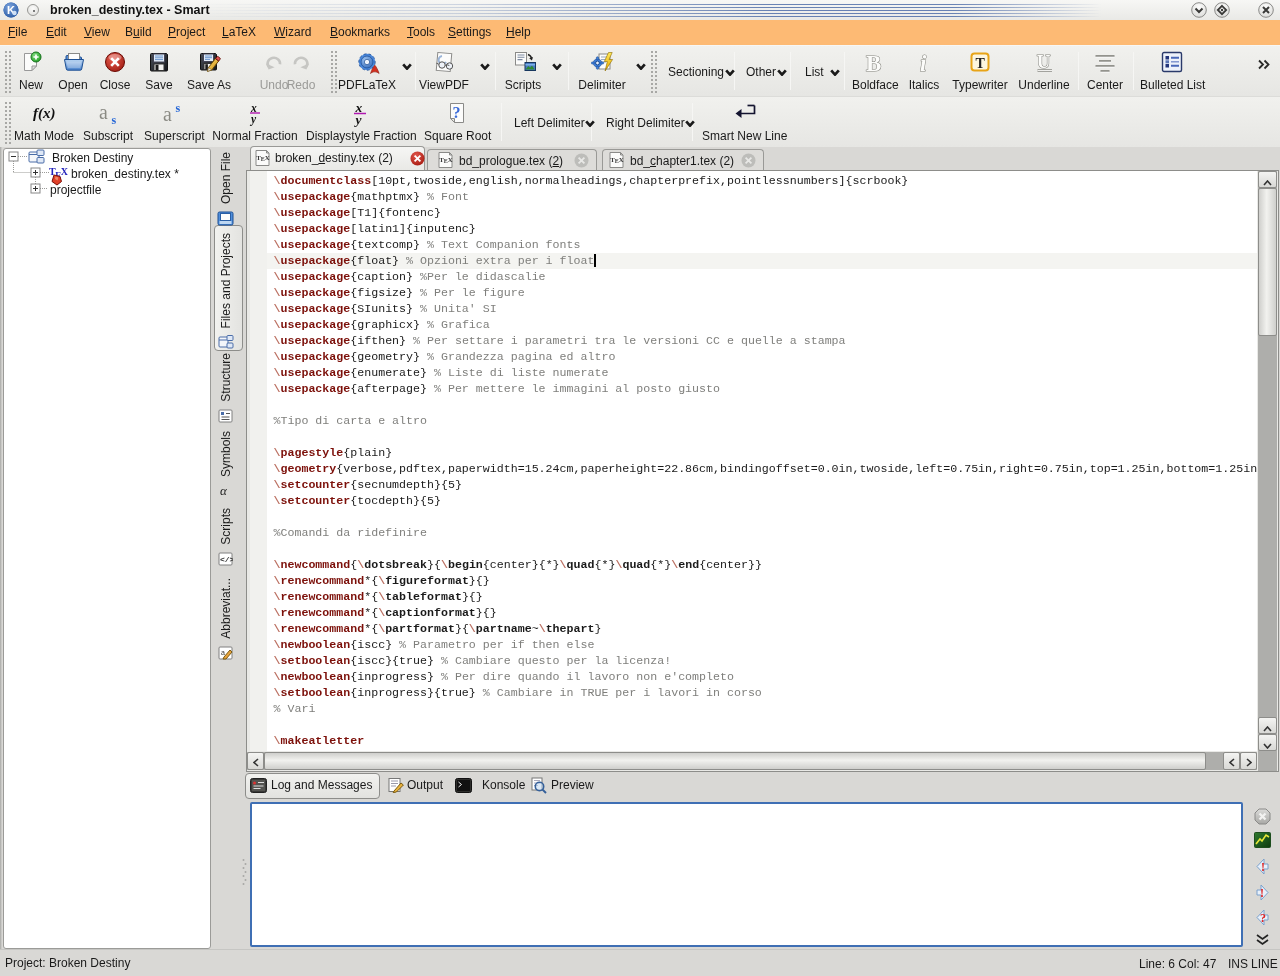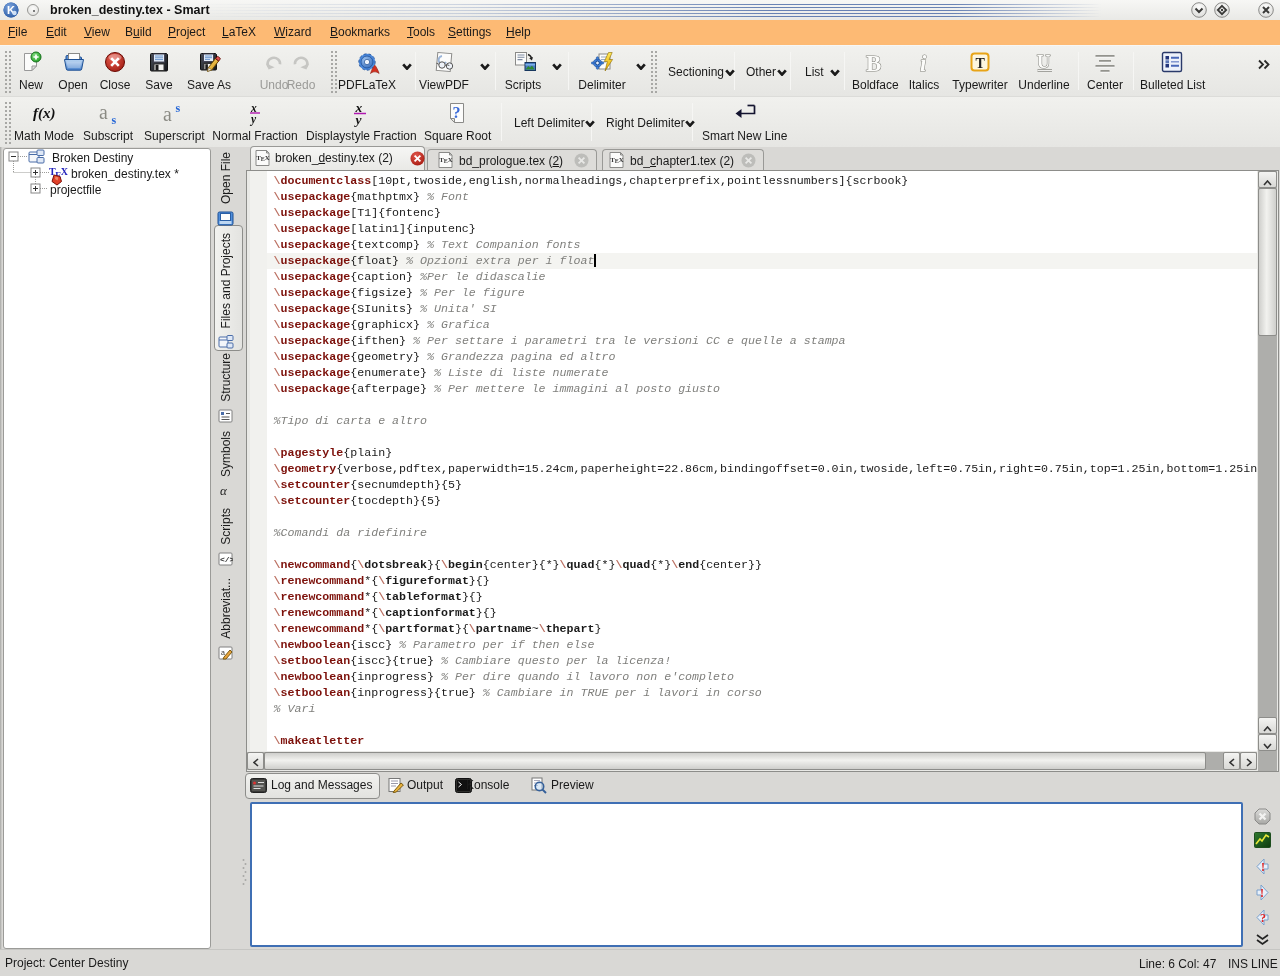--- a/index.html
+++ b/index.html
@@ -36,21 +36,21 @@
 #tabs13{left:246px;top:146px;width:1033px;height:24px}
 .etab{position:absolute;border:1px solid #999996;border-bottom:none;border-radius:4px 4px 0 0;font-size:12px}
 .etab .tx{position:absolute;top:0;line-height:22px;white-space:nowrap}
 #icstrip{left:250px;top:171px;width:17px;height:580px;background:#f1f1ee}
 #edtext{left:267px;top:171px;width:990px;height:580px;background:#fff;overflow:hidden}
 #code{position:absolute;left:6.5px;top:2px;z-index:2;font:11.63px/16px "Liberation Mono",monospace;white-space:pre}
 #code div{height:16px}
 #code .k{color:#7c100a;font-weight:bold}
 #code .s{color:#bb6f61;font-weight:bold}
 #code .n{color:#1a1a1a;font-weight:bold}
-#code .c{color:#7f7f7c;font-style:italic}
+#code .c{color:#7f7f7c;}
 #hiline{position:absolute;left:0;top:82px;width:100%;height:16px;background:#f4f4f1}
 #cursor{left:594px;top:254px;width:1.6px;height:13px;background:#000;z-index:6}
 
 #vscroll{left:1258px;top:171px;width:19px;height:600px;background:#aeaeab}
 #hscroll{left:247px;top:752px;width:1010px;height:18px;background:#aeaeab}
 .sbtn{position:absolute;background:linear-gradient(#f4f4f2,#d8d8d5);border:1px solid #8d8d8a;border-radius:2px;color:#333;text-align:center}
 .sthumb{position:absolute;background:linear-gradient(90deg,#cfcfcc,#f2f2ef 45%,#cfcfcc);border:1px solid #8d8d8a;border-radius:2px}
 .sthumbh{position:absolute;background:linear-gradient(#cfcfcc,#f2f2ef 45%,#cfcfcc);border:1px solid #8d8d8a;border-radius:2px}
 
 #logtabs{left:240px;top:772px;width:1040px;height:28px;font-size:12px}
@@ -597,21 +597,21 @@
       <rect x="1" y="0.5" width="11" height="13" fill="#fff" stroke="#777"></rect>
       <path d="M3 3 h7 M3 5.5 h7 M3 8 h5" stroke="#99a" stroke-width="1"></path>
       <path d="M6 13 L13 5 l2.4 2 -7 7 -3.2 .6 z" fill="#e8b23d" stroke="#7a5a10"></path>
     </svg>
  <span class="abs" style="left:167px;top:6px">Output</span>
  <svg class="abs" style="left:215px;top:6px" width="17" height="15" viewBox="0 0 17 15">
       <rect x="0.5" y="0.5" width="16" height="14" rx="2" fill="#2e2e2c" stroke="#111"></rect>
       <rect x="2" y="2" width="13" height="11" fill="#111"></rect>
       <path d="M3.5 4 l3 2.5 -3 2.5" stroke="#eee" fill="none"></path>
     </svg>
- <span class="abs" style="left:226px;top:6px">Konsole</span>
+ <span class="abs" style="left:242px;top:6px">Konsole</span>
  <svg class="abs" style="left:290px;top:5px" width="17" height="17" viewBox="0 0 17 17">
       <rect x="2" y="1" width="10" height="12" fill="#fff" stroke="#777"></rect>
       <path d="M4 3.5 h6 M4 6 h6 M4 8.5 h4" stroke="#aab" stroke-width="1"></path>
       <circle cx="9.5" cy="9.5" r="4.2" fill="rgba(190,215,240,.55)" stroke="#35609a" stroke-width="1.6"></circle>
       <path d="M12.6 12.6 L16 16" stroke="#35609a" stroke-width="2"></path>
     </svg>
  <span class="abs" style="left:311px;top:6px">Preview</span>
 </div>
 <div class="abs" id="logbox"></div>
 <div class="abs" id="sicons">
@@ -657,17 +657,17 @@
       <circle cx="3.5" cy="64" r="1"></circle>
       <circle cx="1.5" cy="68" r="1"></circle>
       <circle cx="3.5" cy="72" r="1"></circle>
       <circle cx="1.5" cy="76" r="1"></circle>
       <circle cx="3.5" cy="80" r="1"></circle>
       <circle cx="1.5" cy="84" r="1"></circle>
     </g>
   </svg>
 
 <div class="abs" id="status">
- <span class="abs" style="left:5px;top:6px">Project: Center Destiny</span>
+ <span class="abs" style="left:5px;top:6px">Project: Broken Destiny</span>
  <span class="abs" style="left:1139px;top:7px">Line: 6 Col: 47</span>
  <span class="abs" style="left:1228px;top:7px">INS</span>
  <span class="abs" style="left:1251px;top:7px">LINE</span>
 </div>
 
 </body></html>

